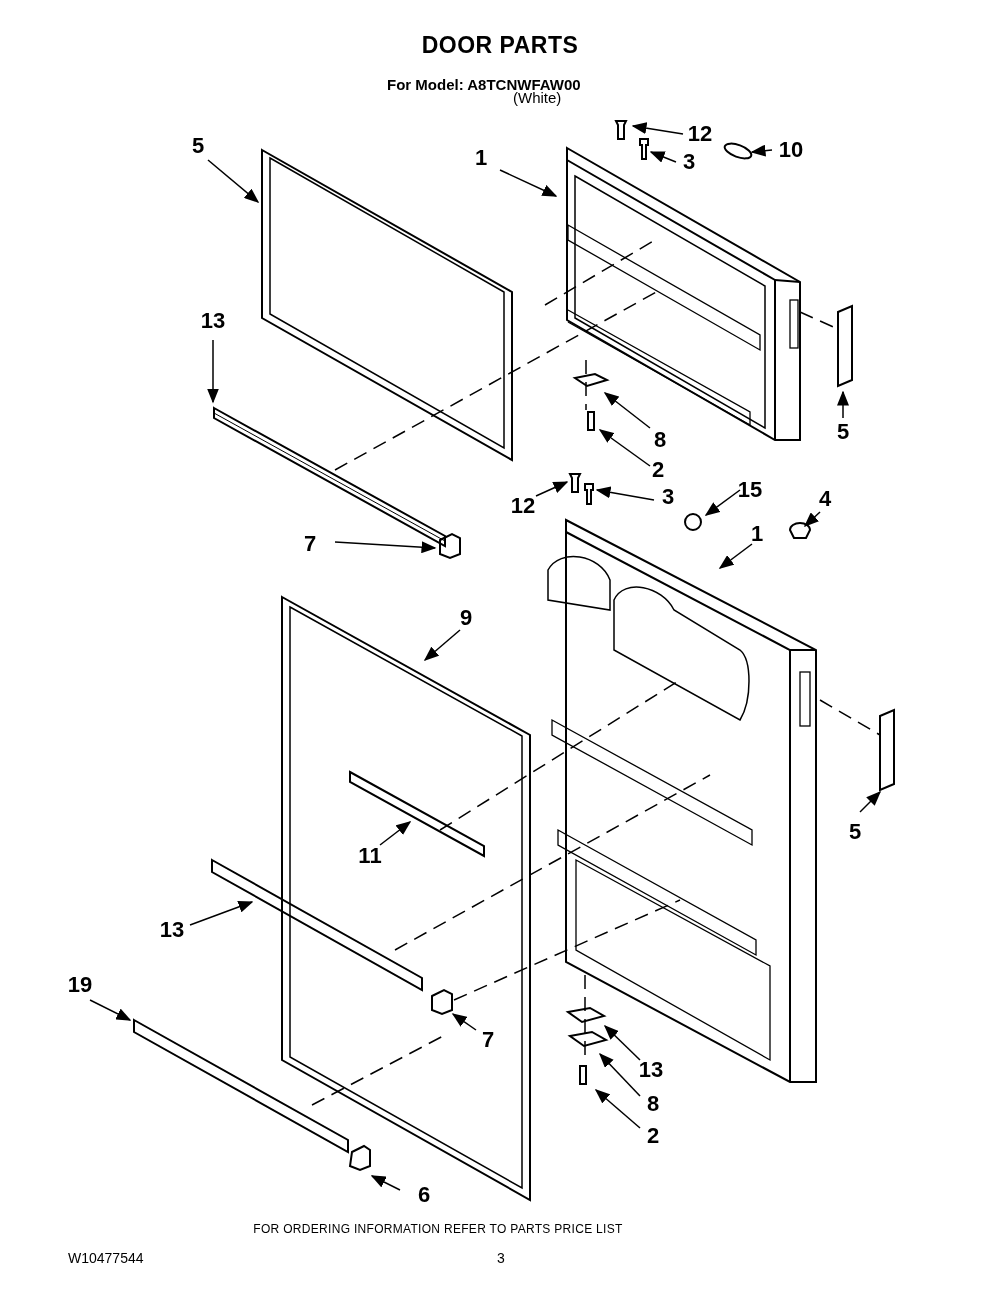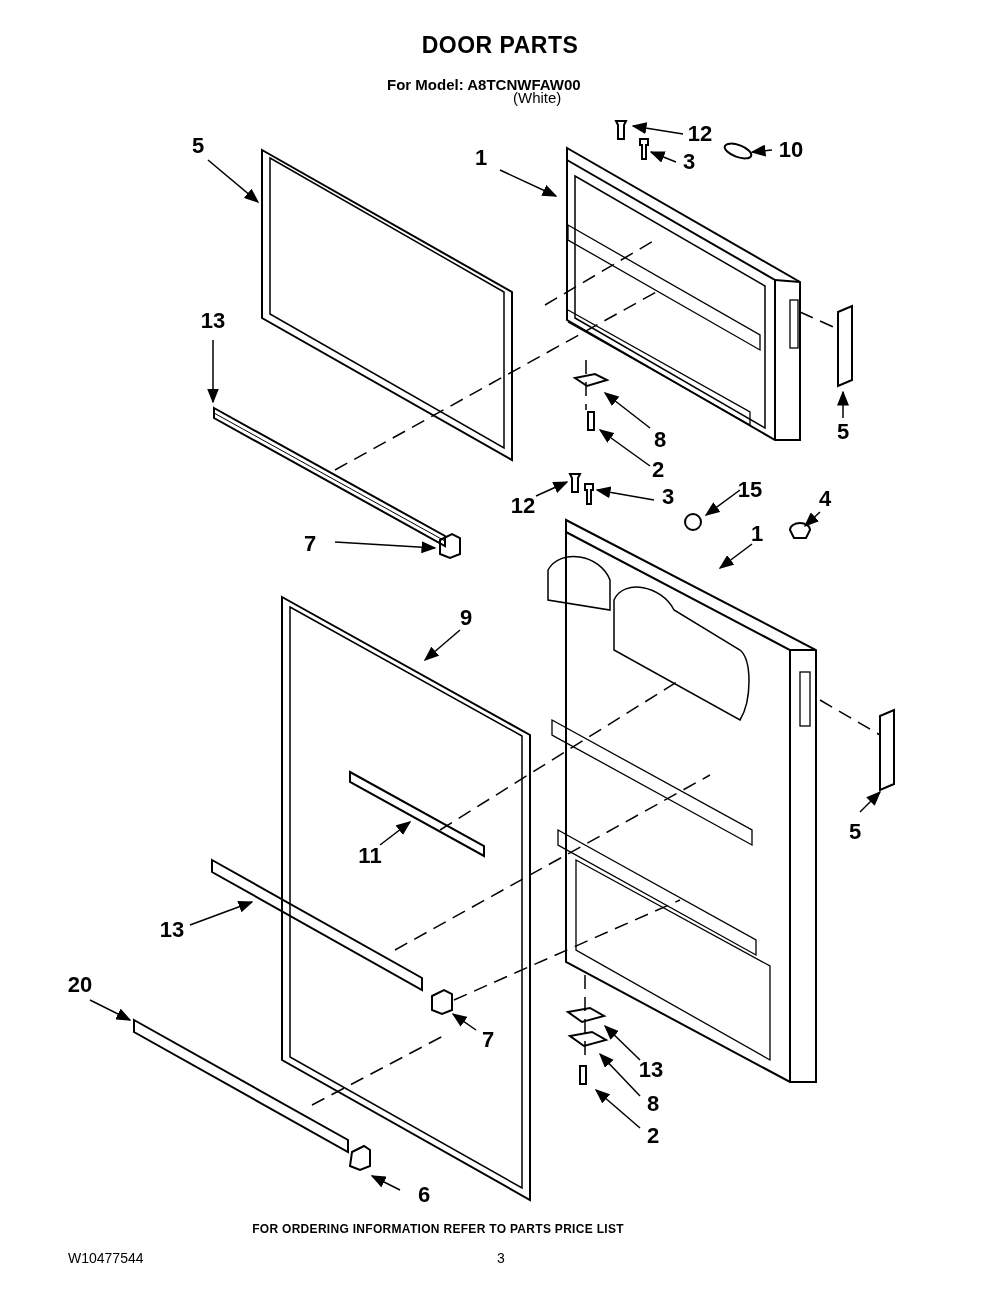--- a/index.html
+++ b/index.html
@@ -2,21 +2,21 @@
 <html><head>
 <meta charset="utf-8">
 <style>
   html, body { margin:0; padding:0; background:#ffffff; }
   body { width:1000px; height:1294px; position:relative; overflow:hidden; font-family:"Liberation Sans", sans-serif; color:#000; }
   .title { position:absolute; left:0; width:1000px; top:32px; text-align:center; font-weight:bold; font-size:23px; letter-spacing:0.5px; }
   .model { position:absolute; left:387px; top:76px; font-weight:bold; font-size:15px; }
   .color { position:absolute; left:513px; top:89px; font-weight:normal; font-size:15px; }
   svg.diagram { position:absolute; left:0; top:0; }
   .callout { position:absolute; font-size:22px; font-weight:bold; line-height:1; transform:translate(-50%,-50%); font-family:"Liberation Sans", sans-serif; }
-  .footer-note { position:absolute; left:0; width:876px; top:1222px; text-align:center; font-weight:bold; font-size:12px; letter-spacing:0.3px; }
+  .footer-note { position:absolute; left:0; width:876px; top:1222px; text-align:center; font-weight:normal; font-size:12px; letter-spacing:0.3px; }
   .doc-id { position:absolute; left:68px; top:1250px; font-size:14px; }
   .page-num { position:absolute; left:497px; top:1250px; font-size:14px; }
 </style>
 </head>
 <body>
 
 <div class="title">DOOR PARTS</div>
 <div class="model">For Model: A8TCNWFAW00</div>
 <div class="color">(White)</div>
 
@@ -147,21 +147,21 @@
 <div class="callout" style="left:523px;top:506px">12</div>
 <div class="callout" style="left:668px;top:497px">3</div>
 <div class="callout" style="left:750px;top:490px">15</div>
 <div class="callout" style="left:825px;top:499px">4</div>
 <div class="callout" style="left:310px;top:544px">7</div>
 <div class="callout" style="left:757px;top:534px">1</div>
 <div class="callout" style="left:466px;top:618px">9</div>
 <div class="callout" style="left:855px;top:832px">5</div>
 <div class="callout" style="left:370px;top:856px">11</div>
 <div class="callout" style="left:172px;top:930px">13</div>
-<div class="callout" style="left:80px;top:985px">20</div>
+<div class="callout" style="left:80px;top:985px">19</div>
 <div class="callout" style="left:488px;top:1040px">7</div>
 <div class="callout" style="left:651px;top:1070px">13</div>
 <div class="callout" style="left:653px;top:1104px">8</div>
 <div class="callout" style="left:653px;top:1136px">2</div>
 <div class="callout" style="left:424px;top:1195px">6</div>
 
 <div class="footer-note">FOR ORDERING INFORMATION REFER TO PARTS PRICE LIST</div>
 <div class="doc-id">W10477544</div>
 <div class="page-num">3</div>
 

